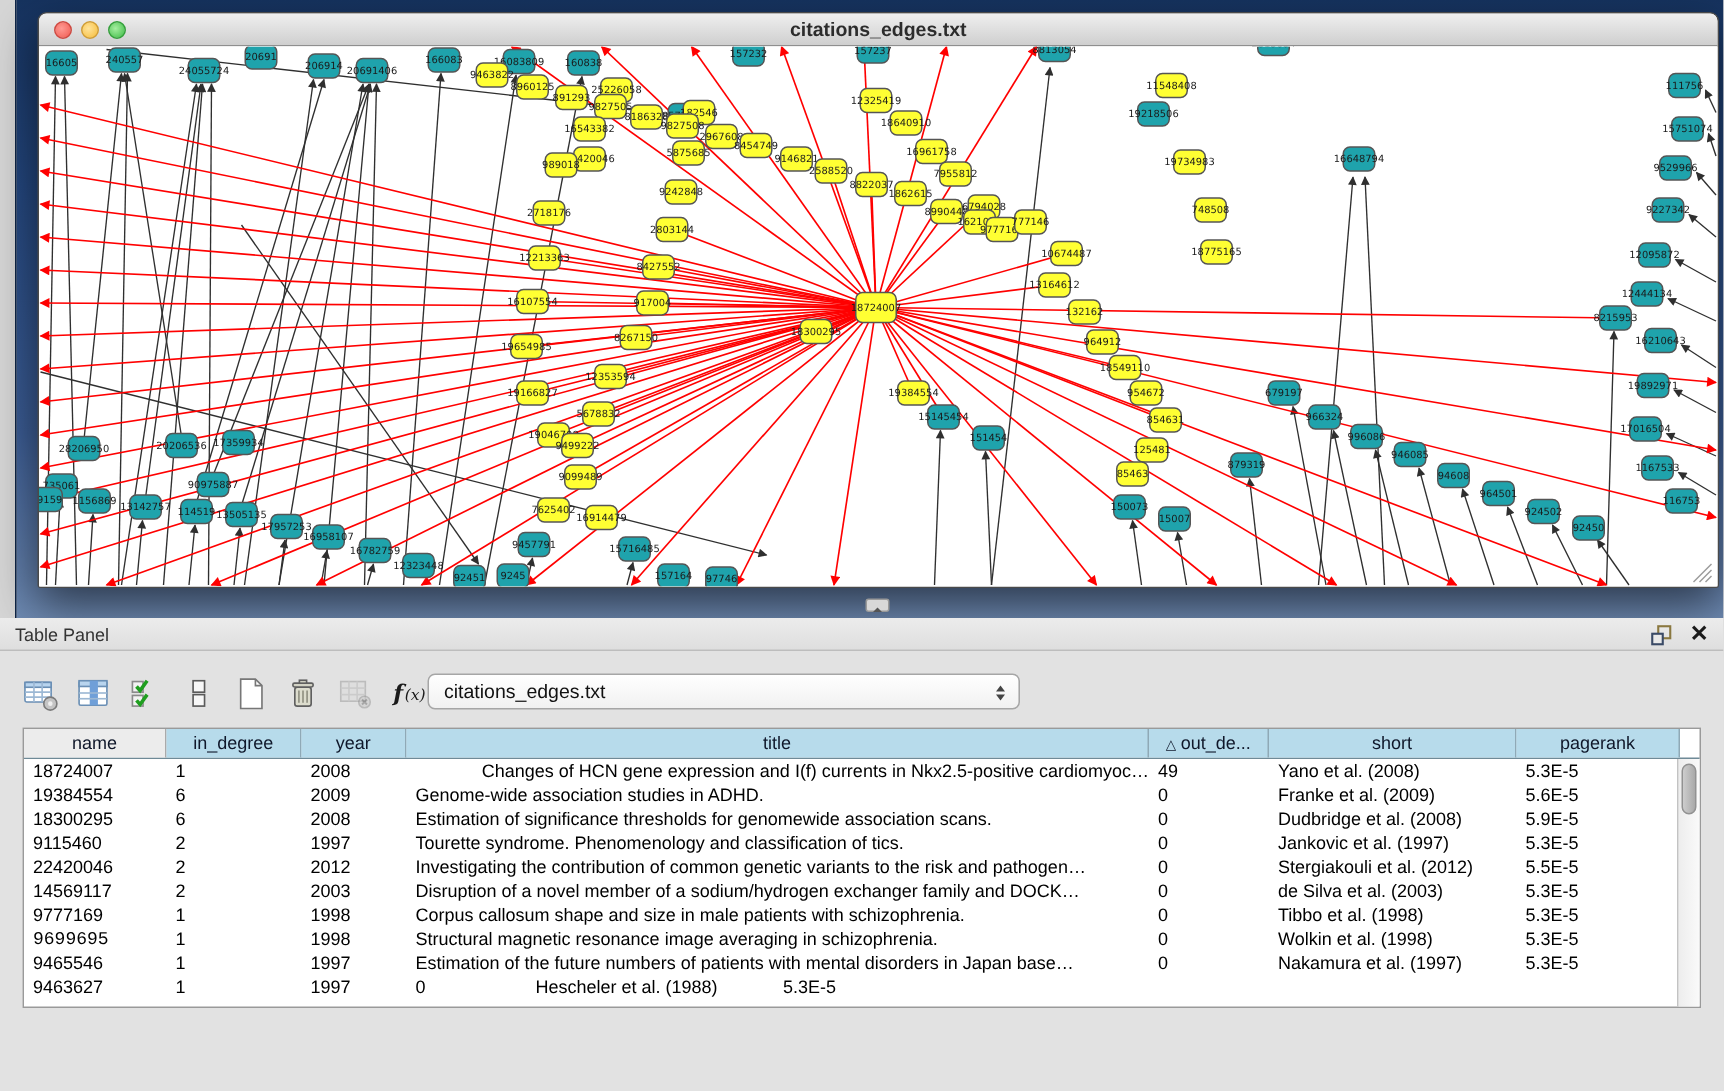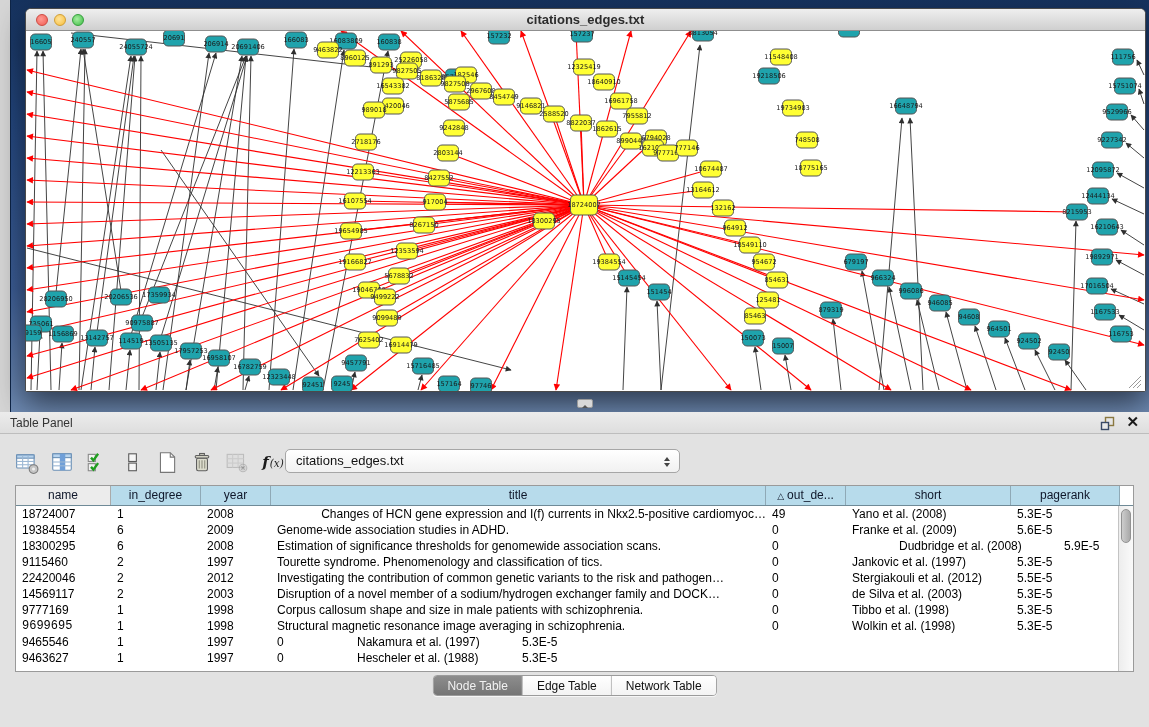--- a/index.html
+++ b/index.html
@@ -818,21 +818,21 @@
             <div class="td" style="width: 80px;">0</div>
             <div class="td" style="width: 165px;">Franke et al. (2009)</div>
             <div class="td" style="width: 109px;">5.6E-5</div>
           </div>
           <div class="tr">
             <div class="td" style="width: 95px;">18300295</div>
             <div class="td" style="width: 90px;">6</div>
             <div class="td" style="width: 70px;">2008</div>
             <div class="td" style="width: 495px;">Estimation of significance thresholds for genomewide association scans.</div>
             <div class="td" style="width: 80px;">0</div>
-            <div class="td" style="width: 165px; margin-left: 47px;">Dudbridge et al. (2008)</div>
+            <div class="td" style="width: 165px;">Dudbridge et al. (2008)</div>
             <div class="td" style="width: 109px;">5.9E-5</div>
           </div>
           <div class="tr">
             <div class="td" style="width: 95px;">9115460</div>
             <div class="td" style="width: 90px;">2</div>
             <div class="td" style="width: 70px;">1997</div>
             <div class="td" style="width: 495px;">Tourette syndrome. Phenomenology and classification of tics.</div>
             <div class="td" style="width: 80px;">0</div>
             <div class="td" style="width: 165px;">Jankovic et al. (1997)</div>
             <div class="td" style="width: 109px;">5.3E-5</div>
@@ -870,38 +870,34 @@
             <div class="td" style="width: 70px;">1998</div>
             <div class="td" style="width: 495px;">Structural magnetic resonance image averaging in schizophrenia.</div>
             <div class="td" style="width: 80px;">0</div>
             <div class="td" style="width: 165px;">Wolkin et al. (1998)</div>
             <div class="td" style="width: 109px;">5.3E-5</div>
           </div>
           <div class="tr">
             <div class="td" style="width: 95px;">9465546</div>
             <div class="td" style="width: 90px;">1</div>
             <div class="td" style="width: 70px;">1997</div>
+            <div class="td" style="width: 495px;">Estimation of the future numbers of patients with mental disorders in Japan base…</div>
             <div class="td" style="width: 80px;">0</div>
             <div class="td" style="width: 165px;">Nakamura et al. (1997)</div>
             <div class="td" style="width: 109px;">5.3E-5</div>
           </div>
           <div class="tr">
             <div class="td" style="width: 95px;">9463627</div>
             <div class="td" style="width: 90px;">1</div>
             <div class="td" style="width: 70px;">1997</div>
             <div class="td" style="width: 80px;">0</div>
             <div class="td" style="width: 165px;">Hescheler et al. (1988)</div>
             <div class="td" style="width: 109px;">5.3E-5</div>
           </div>
         </div>
       <div id="vscroll">
         <div id="vthumb"></div>
       </div>
     </div>
 
-    <div id="tabs">
-        <div class="tab active">Node Table</div>
-        <div class="tab">Edge Table</div>
-        <div class="tab">Network Table</div>
-      </div>
 
   </div>
 </div>
 
 </body></html>

